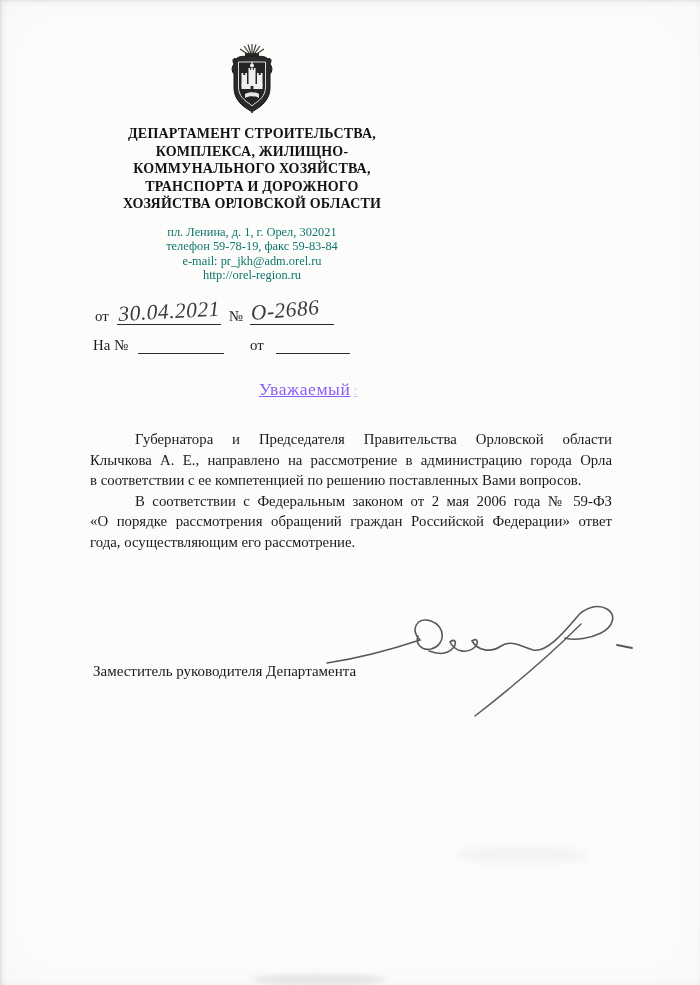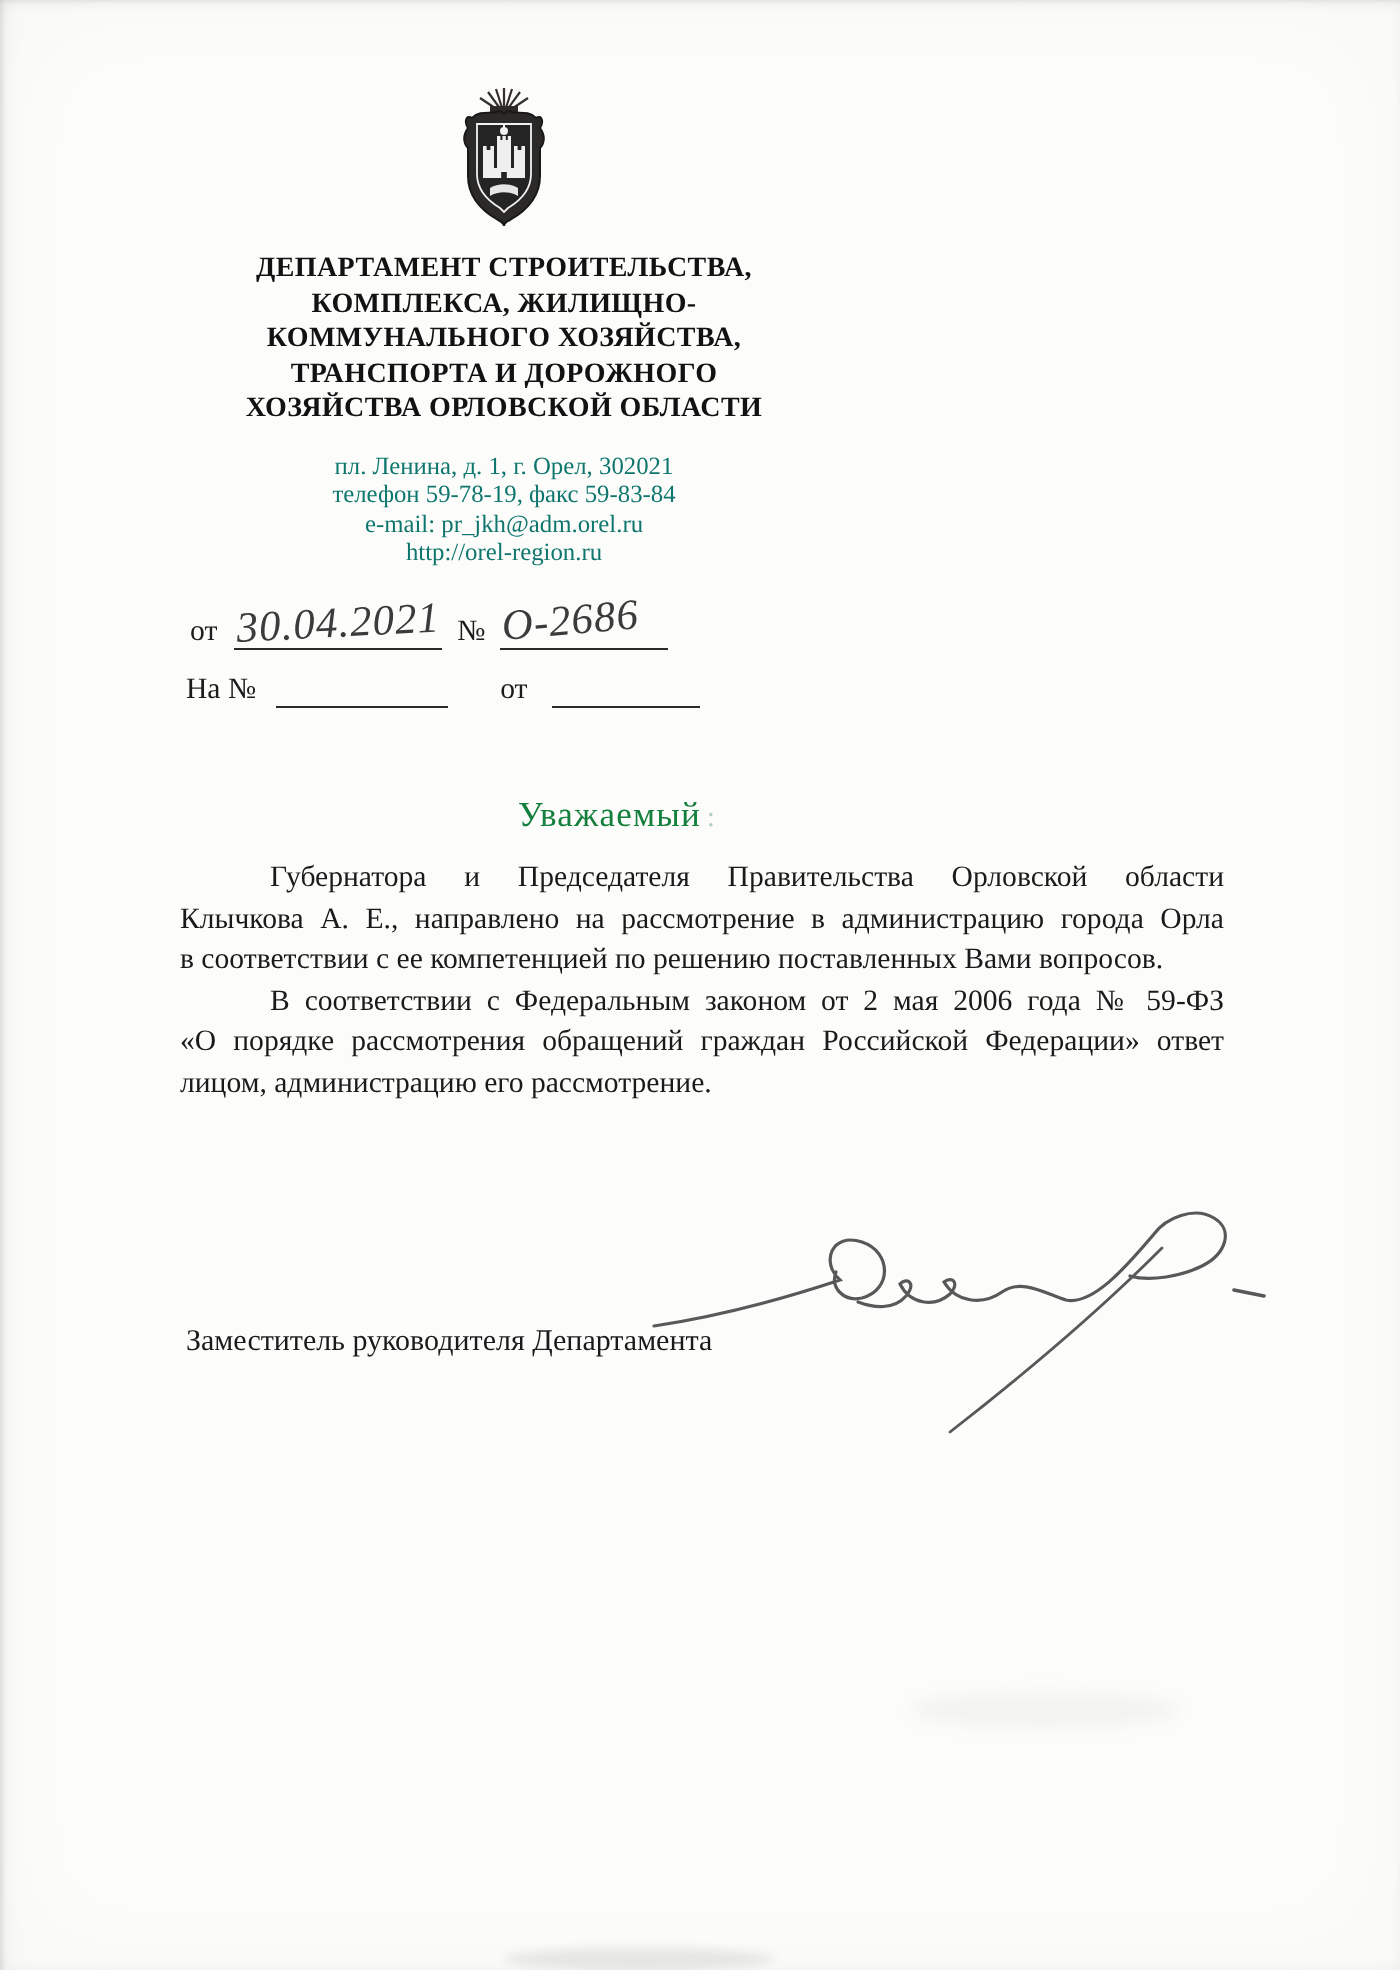--- a/index.html
+++ b/index.html
@@ -74,25 +74,26 @@
   .slot-date { width: 104px; margin-left: 8px; }
   .no-sign   { margin-left: 8px; }
   .slot-num  { width: 84px;  margin-left: 7px; }
   .slot-reply-no   { width: 86px; margin-left: 10px; }
   .reply-from      { margin-left: 26px; }
   .slot-reply-date { width: 74px; margin-left: 12px; }
 
   
   .salutation {
     position: absolute;
-    left: 259px; top: 397px;
+    left: 259px; top: 379px;
     font-size: 17.5px;
     letter-spacing: 0.6px;
-    color: #15803d;
+    color: #8b5cf6;
     white-space: nowrap;
+    text-decoration: underline;
   }
   .salut-mark { opacity: 0.35; margin-left: 3px; font-size: 14px; }
 
   
   .body-text {
     position: absolute;
     left: 90px; top: 429px;
     width: 522px;
     font-size: 14.8px;
     line-height: 20.6px;
@@ -233,21 +234,21 @@
 
   <div class="body-text">
     <div class="body-para">
         <div class="gen-line">Губернатора и Председателя Правительства Орловской области</div>
         <div class="gen-line">Клычкова А. Е., направлено на рассмотрение в администрацию города Орла</div>
         <div class="gen-line gen-last">в соответствии с ее компетенцией по решению поставленных Вами вопросов.</div>
       </div>
     <div class="body-para">
         <div class="gen-line">В соответствии с Федеральным законом от 2 мая 2006 года № 59-ФЗ</div>
         <div class="gen-line">«О порядке рассмотрения обращений граждан Российской Федерации» ответ</div>
-        <div class="gen-line gen-last">лицом, администрацию его рассмотрение.</div>
+        <div class="gen-line gen-last">года, осуществляющим его рассмотрение.</div>
       </div>
   </div>
 
   <div class="signoff-title">Заместитель руководителя Департамента</div>
 
   <svg class="signature-svg" width="320" height="125" viewBox="0 0 320 125" aria-hidden="true">
     <g fill="none" stroke="#474747" stroke-width="1.6" stroke-linecap="round" opacity="0.9">
 
       <path d="M 2 60
                C 35 55, 65 47, 95 37

